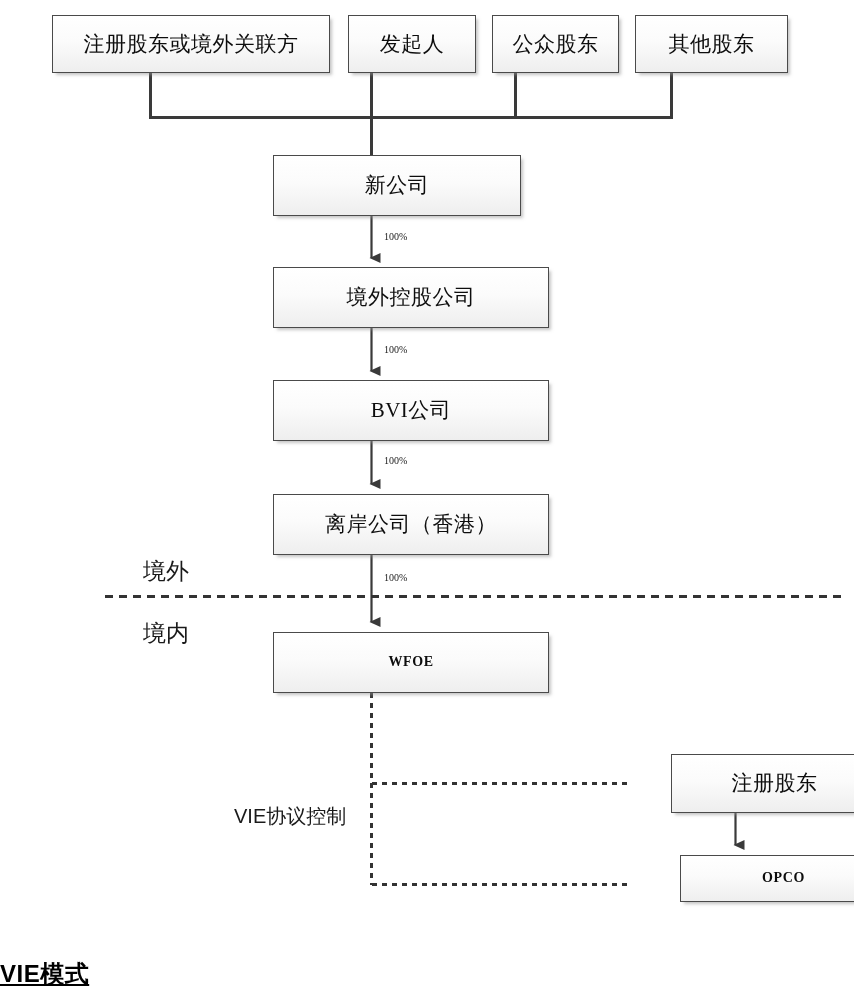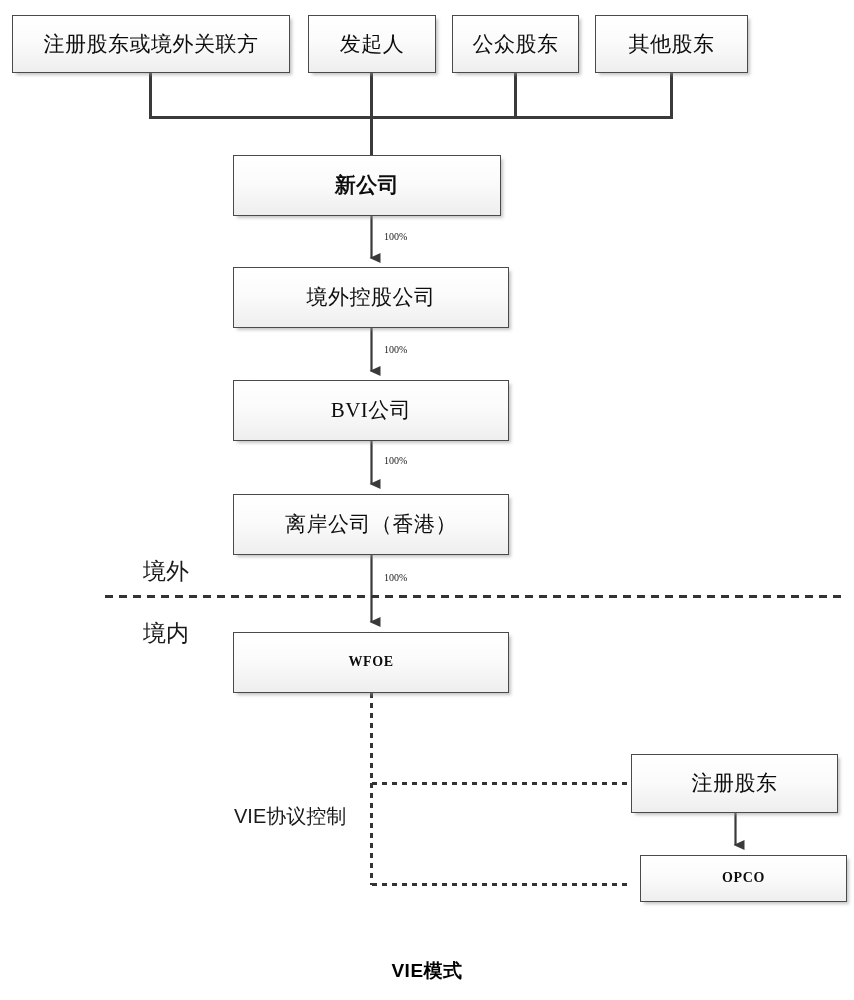--- a/index.html
+++ b/index.html
@@ -29,20 +29,21 @@
     display:flex;
     align-items:center;
     justify-content:center;
     text-align:center;
     color:#0d0d0d;
     font-family:"Liberation Serif","DejaVu Serif",serif;
     font-size:21px;
     line-height:1.15;
     letter-spacing:0.5px;
     user-select:none;
+    margin-left:40px;
   }
   .node.latin{
     font-size:14px;
     font-weight:700;
     letter-spacing:0.6px;
   }
   .edge-label{
     position:absolute;
     font-family:"Liberation Serif","DejaVu Serif",serif;
     font-size:10px;
@@ -63,27 +64,28 @@
     font-family:Liberation Sans, sans-serif;
     font-size:20px;
     color:#1a1a1a;
     white-space:nowrap;
     user-select:none;
   }
   .caption{
     position:absolute;
     left:0;
     width:854px;
-    text-align:center;
+    text-align:left;
     font-family:"Liberation Sans","DejaVu Sans",sans-serif;
-    font-size:19px;
+    font-size:24px;
     font-weight:700;
     color:#000000;
     letter-spacing:0.5px;
     user-select:none;
+    text-decoration:underline;
   }
 </style>
 </head>
 <body>
 
 <div id="canvas">
 
   <svg class="wires" viewBox="0 0 854 1000">
     <defs>
       <marker id="ah" markerWidth="12" markerHeight="12" refX="5" refY="9" orient="auto" markerUnits="userSpaceOnUse">
@@ -131,21 +133,21 @@
   </div>
 
   <div class="node" style="left:452px;top:15px;width:127px;height:58px;">
     <span>公众股东</span>
   </div>
 
   <div class="node" style="left:595px;top:15px;width:153px;height:58px;">
     <span>其他股东</span>
   </div>
 
-  <div class="node" style="left:233px;top:155px;width:268px;height:61px;font-weight:bold;">
+  <div class="node" style="left:233px;top:155px;width:248px;height:61px;">
     <span>新公司</span>
   </div>
 
   <div class="node" style="left:233px;top:267px;width:276px;height:61px;">
     <span>境外控股公司</span>
   </div>
 
   <div class="node" style="left:233px;top:380px;width:276px;height:61px;">
     <span>BVI公司</span>
   </div>

